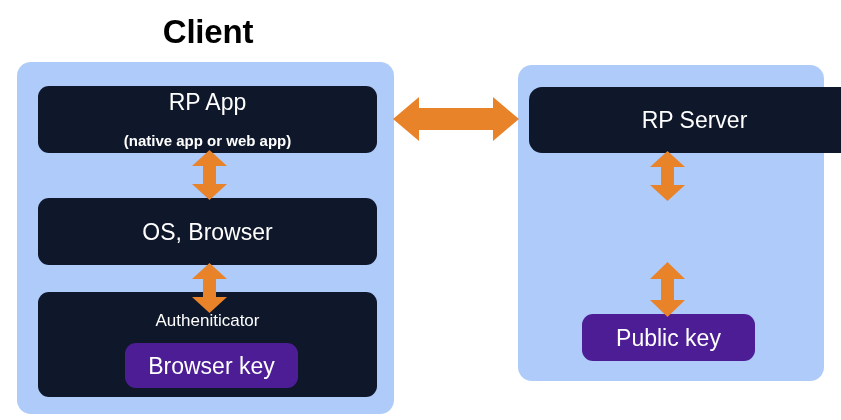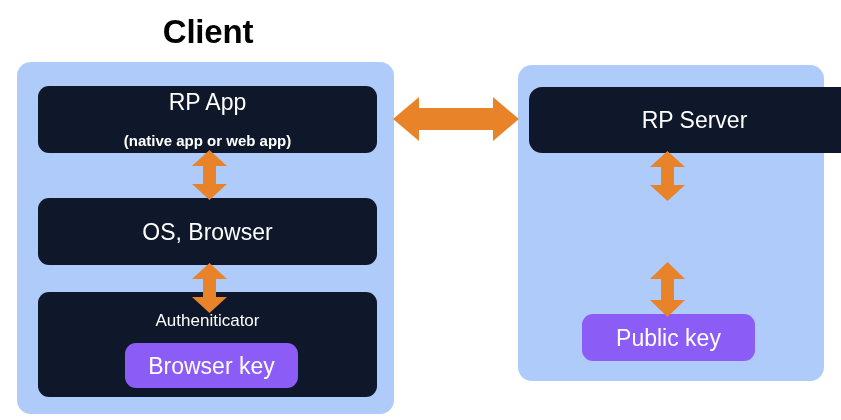--- a/index.html
+++ b/index.html
@@ -80,21 +80,21 @@
   #box-authenticator {
     left: 38px; top: 292px; width: 339px; height: 105px;
     justify-content: flex-start; padding-top: 18px;
   }
   #box-rp-server  { left: 529px; top: 87px;  width: 331px; height: 66px; border-radius: 13px; }
   #box-fido-server{ left: 529px; top: 198px; width: 279px; height: 66px; }
 
   
   .key-chip {
     position: absolute;
-    background: #8b5cf6;
+    background: #4c1d95;
     border-radius: 11px;
     color: #ffffff;
     display: flex;
     align-items: center;
     justify-content: center;
     font-size: 23px;
     font-weight: 400;
     line-height: 26px;
     white-space: nowrap;
     box-sizing: border-box;

